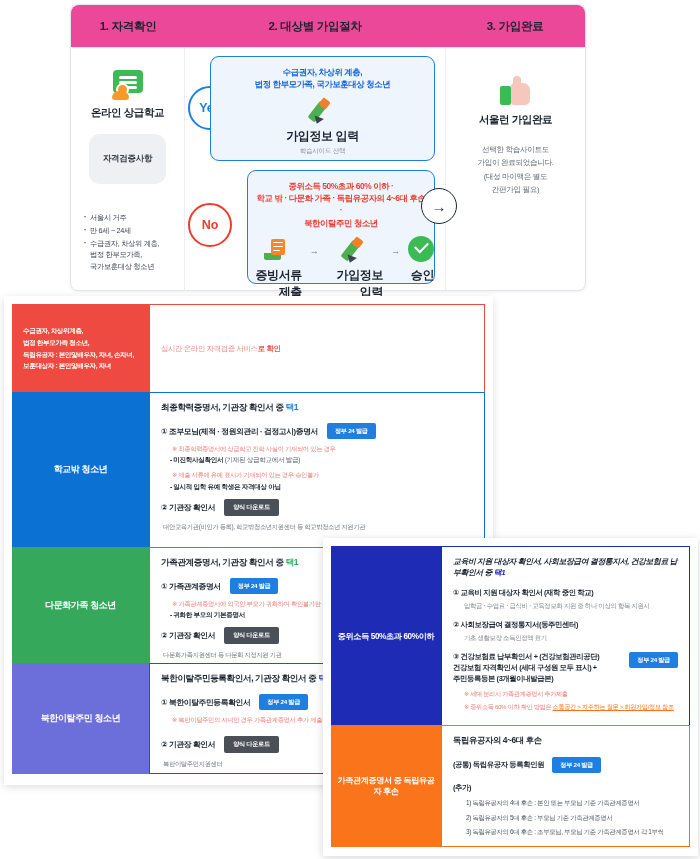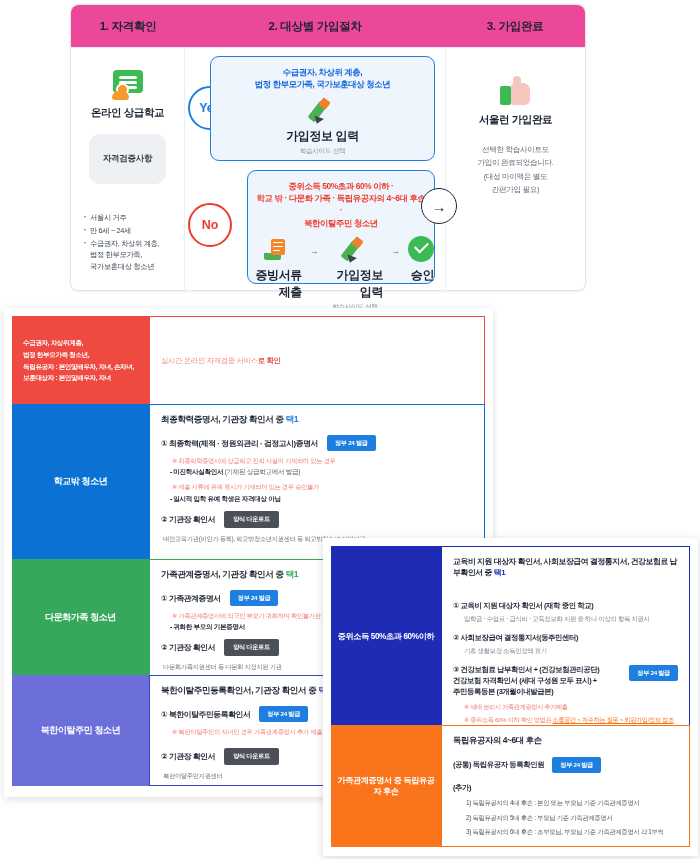--- a/index.html
+++ b/index.html
@@ -123,21 +123,21 @@
   .done-desc{font-size:7.6px;color:#626b76;line-height:1.75;text-align:center;letter-spacing:-.35px;white-space:pre-line;}
 
   .big-arrow{
     position:absolute;right:128px;top:140px;width:34px;height:34px;border-radius:50%;
     background:#fff;border:1.6px solid #1b2430;display:flex;align-items:center;justify-content:center;
     font-size:15px;color:#1b2430;z-index:5;
   }
 
   
   .tbl-left{
-    position:absolute;left:4px;top:308px;width:489px;height:489px;
+    position:absolute;left:4px;top:296px;width:489px;height:489px;
     background:#fff;box-shadow:0 2px 8px rgba(0,0,0,.13);
     box-sizing:border-box;padding:8px;
   }
   .trow{display:flex;box-sizing:border-box;}
   .trow .lab{
     width:137px;display:flex;align-items:center;justify-content:center;
     color:#fff;font-size:9px;font-weight:bold;letter-spacing:-.4px;text-align:center;
     line-height:1.55;padding:4px;box-sizing:border-box;white-space:pre-line;
   }
   .trow .lab.small{font-size:6.6px;text-align:left;justify-content:flex-start;padding-left:11px;line-height:1.75;}
@@ -183,21 +183,21 @@
   .r2row .lab{
     width:110px;display:flex;align-items:center;justify-content:center;
     color:#fff;font-size:8.2px;font-weight:bold;letter-spacing:-.4px;text-align:center;
     padding:4px;box-sizing:border-box;
   }
   .r2row .cnt{flex:1;background:#fff;box-sizing:border-box;padding:9px 11px;}
   .rr-navy .lab{background:#1d2bb5;}
   .rr-navy .cnt{border:1px solid #1d2bb5;}
   .rr-orange .lab{background:#f9741b;}
   .rr-orange .cnt{border:1px solid #f97316;}
-  .hd2{font-size:7.9px;font-weight:bold;color:#1b2430;letter-spacing:-.45px;margin-bottom:22px;}
+  .hd2{font-size:7.9px;font-weight:bold;color:#1b2430;letter-spacing:-.45px;margin-bottom:9px;font-style:italic;}
   .hd2 .pick{color:#1d2bb5;}
   .num-item{font-size:7.4px;font-weight:bold;color:#1b2430;letter-spacing:-.4px;margin-top:8px;line-height:1.5;}
   .num-sub{font-size:6.4px;color:#7b838e;letter-spacing:-.35px;margin:4px 0 0 11px;}
   .inline-row{display:flex;align-items:flex-start;gap:8px;}
   .inline-row .grow{flex:1;}
   .small-red{font-size:6.2px;color:#f07a72;letter-spacing:-.35px;margin:4px 0 0 11px;line-height:1.5;}
   .orange-link{color:#f9741b;text-decoration:underline;}
   .sec-title{font-size:8.4px;font-weight:bold;color:#1b2430;letter-spacing:-.4px;}
   .add-title{font-size:7.4px;font-weight:bold;color:#1b2430;margin-top:10px;letter-spacing:-.4px;}
   .add-line{font-size:6.4px;color:#4a525c;letter-spacing:-.35px;margin:5px 0 0 13px;line-height:1.5;}
@@ -341,21 +341,21 @@
       <div class="cnt" style="display:flex;align-items:center;">
         <div class="note-pink"><span>실시간 온라인 자격검증 서비스</span><b>로 확인</b></div>
       </div>
     </div>
 
     <div class="trow r-blue" style="height:156px;margin-top:-1px;">
       <div class="lab">학교밖 청소년</div>
       <div class="cnt">
         <div class="hdline"><span>최종학력증명서, 기관장 확인서 중 </span><span class="pick">택1</span></div>
         <div class="itemline">
-          <span class="itemtxt"><span>①</span> <span>최종학력(제적 · 정원외관리 · 검정고시)증명서</span></span>
+          <span class="itemtxt"><span>①</span> <span>조부모님(제적 · 정원외관리 · 검정고시)증명서</span></span>
           <span class="btn-blue">정부 24 발급</span>
         </div>
         <div class="note-red">※ 최종학력증명서에 상급학교 진학 사실이 기재되어 있는 경우</div>
         <div class="note-dark"><span>- 미진학사실확인서 </span><span class="thin">(기재된 상급학교에서 발급)</span></div>
         <div class="note-red">※ 제출 서류에 유예 표시가 기재되어 있는 경우 승인불가</div>
         <div class="note-dark">- 일시적 입학 유예 학생은 자격대상 아님</div>
         <div class="itemline">
           <span class="itemtxt"><span>②</span> <span>기관장 확인서</span></span>
           <span class="btn-gray">양식 다운로드</span>
         </div>

